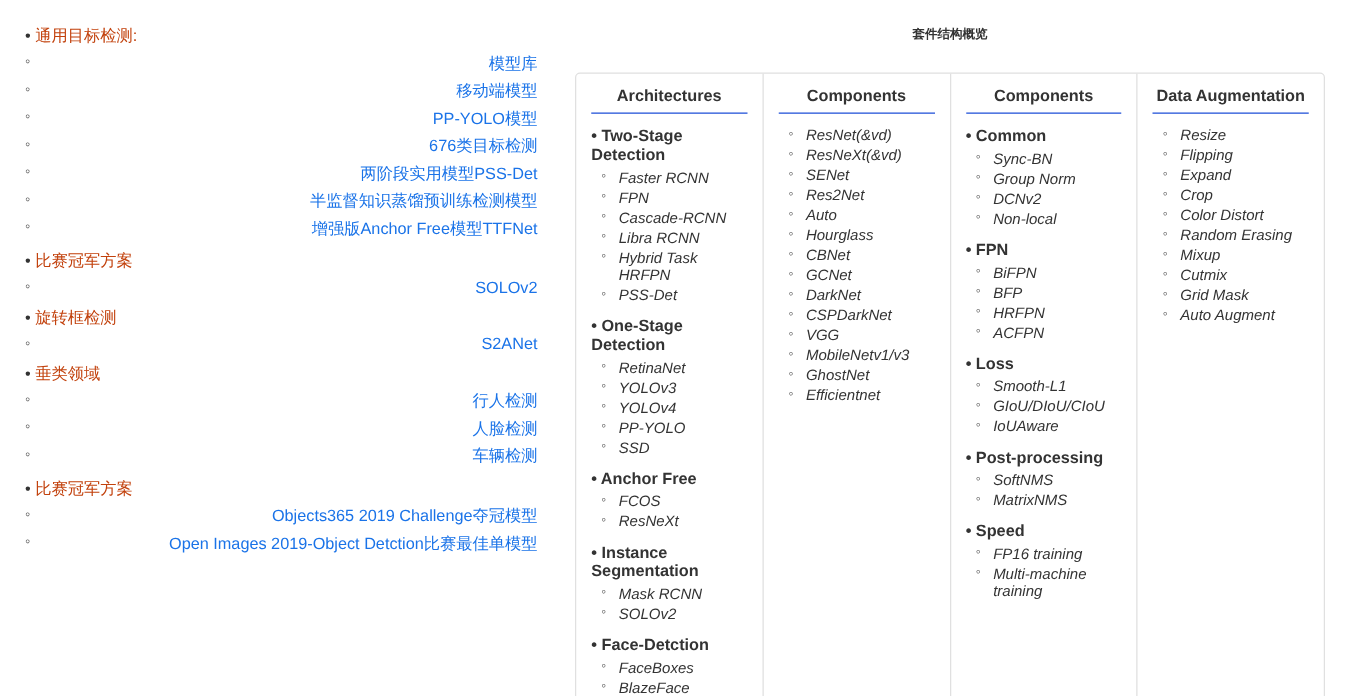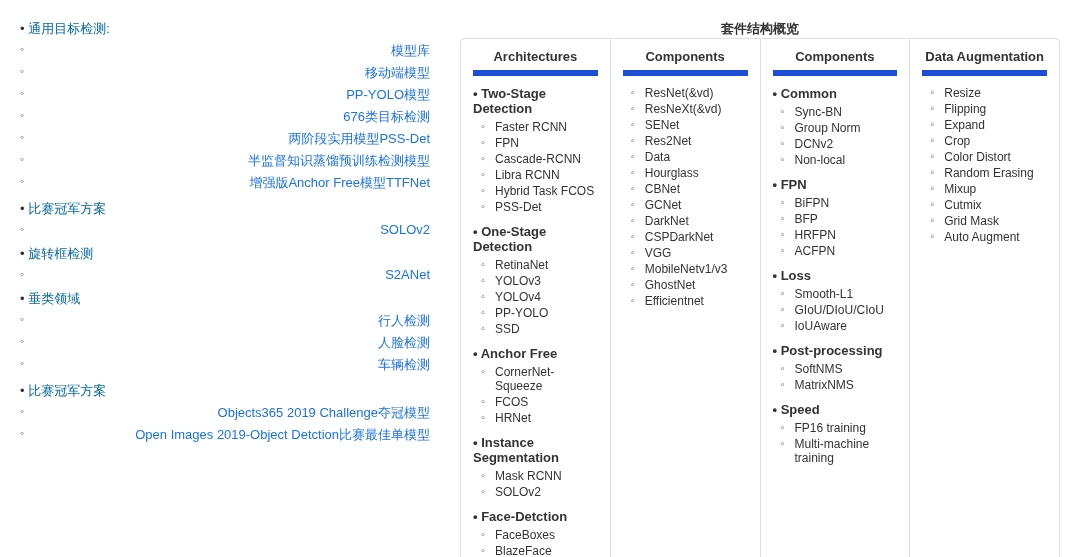--- a/index.html
+++ b/index.html
@@ -25,21 +25,21 @@
     }
     .left-sidebar ul {
       list-style: none;
       padding: 0;
     }
     .left-sidebar > ul > li {
       margin-bottom: 8px;
     }
     .left-sidebar > ul > li > .section-title {
       font-size: 13px;
-      color: #0369a1;
+      color: #c2410c;
       font-weight: normal;
     }
     .left-sidebar > ul > li > .section-title::before {
       content: "• ";
       color: #333;
     }
     .sub-items {
       list-style: none;
       padding-left: 20px;
       margin-top: 4px;
@@ -63,23 +63,23 @@
       font-size: 13px;
     }
 
     
     .right-content {
       flex: 1;
       padding-left: 10px;
     }
     .right-title {
       text-align: center;
-      font-size: 13px;
+      font-size: 10px;
       font-weight: bold;
-      margin-bottom: 0;
+      margin-bottom: 24px;
       color: #333;
     }
     .table-container {
       display: flex;
       flex-direction: row;
       gap: 0;
       border: 1px solid #e0e0e0;
       border-radius: 4px;
     }
     .table-col {
@@ -89,38 +89,39 @@
     }
     .table-col:last-child {
       border-right: none;
     }
     .col-header {
       font-size: 13px;
       font-weight: bold;
       color: #333;
       margin-bottom: 10px;
       padding-bottom: 6px;
-      border-bottom: 6px solid #1d4ed8;
+      border-bottom: 1px solid #1d4ed8;
       text-align: center;
     }
     .col-section {
       margin-bottom: 10px;
     }
     .col-section-title {
       font-size: 13px;
       font-weight: bold;
       color: #333;
       margin-bottom: 4px;
     }
     .col-section-title::before {
       content: "• ";
     }
     .col-items {
       list-style: none;
       padding-left: 8px;
+      font-style: italic;
     }
     .col-items li {
       font-size: 12px;
       color: #333;
       margin-bottom: 2px;
       padding-left: 14px;
       position: relative;
     }
     .col-items li::before {
       content: "◦";
@@ -169,40 +170,39 @@
     <div class="table-container" id="table-container">
         <div class="table-col">
           <div class="col-header">Architectures</div>
           <div class="col-section">
             <div class="col-section-title">Two-Stage Detection</div>
             <ul class="col-items">
               <li>Faster RCNN</li>
               <li>FPN</li>
               <li>Cascade-RCNN</li>
               <li>Libra RCNN</li>
-              <li>Hybrid Task FCOS</li>
+              <li>Hybrid Task HRFPN</li>
               <li>PSS-Det</li>
             </ul>
           </div>
           <div class="col-section">
             <div class="col-section-title">One-Stage Detection</div>
             <ul class="col-items">
               <li>RetinaNet</li>
               <li>YOLOv3</li>
               <li>YOLOv4</li>
               <li>PP-YOLO</li>
               <li>SSD</li>
             </ul>
           </div>
           <div class="col-section">
             <div class="col-section-title">Anchor Free</div>
             <ul class="col-items">
-              <li>CornerNet-Squeeze</li>
               <li>FCOS</li>
-              <li>HRNet</li>
+              <li>ResNeXt</li>
             </ul>
           </div>
           <div class="col-section">
             <div class="col-section-title">Instance Segmentation</div>
             <ul class="col-items">
               <li>Mask RCNN</li>
               <li>SOLOv2</li>
             </ul>
           </div>
           <div class="col-section">
@@ -214,21 +214,21 @@
           </div>
         </div>
         <div class="table-col">
           <div class="col-header">Components</div>
           <div class="col-section">
             <ul class="col-items">
               <li>ResNet(&amp;vd)</li>
               <li>ResNeXt(&amp;vd)</li>
               <li>SENet</li>
               <li>Res2Net</li>
-              <li>Data</li>
+              <li>Auto</li>
               <li>Hourglass</li>
               <li>CBNet</li>
               <li>GCNet</li>
               <li>DarkNet</li>
               <li>CSPDarkNet</li>
               <li>VGG</li>
               <li>MobileNetv1/v3</li>
               <li>GhostNet</li>
               <li>Efficientnet</li>
             </ul>

